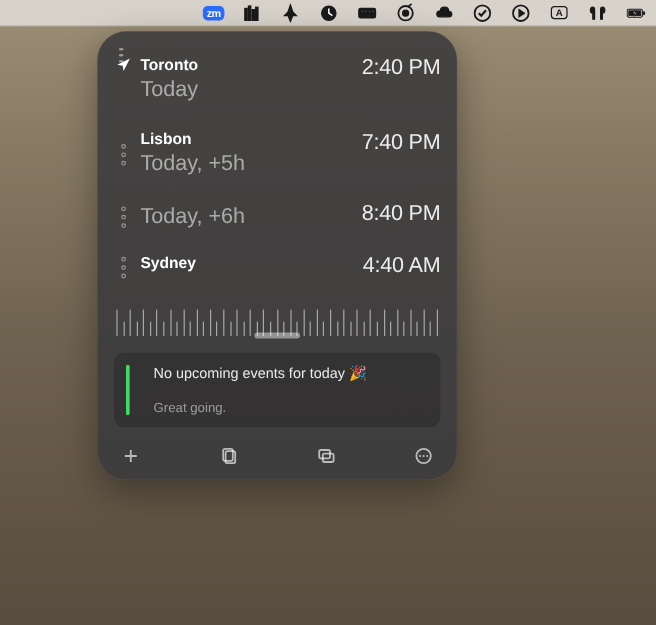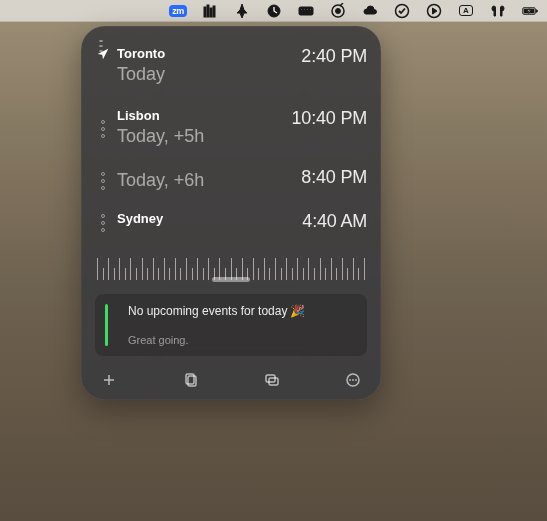--- a/index.html
+++ b/index.html
@@ -193,21 +193,21 @@
   <div class="tz-row">
     <div class="tz-drag">
         <span></span>
         <span></span>
         <span></span>
       </div>
     <div class="tz-info">
       <div class="tz-city">Lisbon</div>
       <div class="tz-sub">Today, +5h</div>
     </div>
-    <div class="tz-time">10:40 PM</div>
+    <div class="tz-time">7:40 PM</div>
   </div>
 
   <div class="tz-row">
     <div class="tz-drag">
         <span></span>
         <span></span>
         <span></span>
       </div>
     <div class="tz-info">
       <div class="tz-sub">Today, +6h</div>

